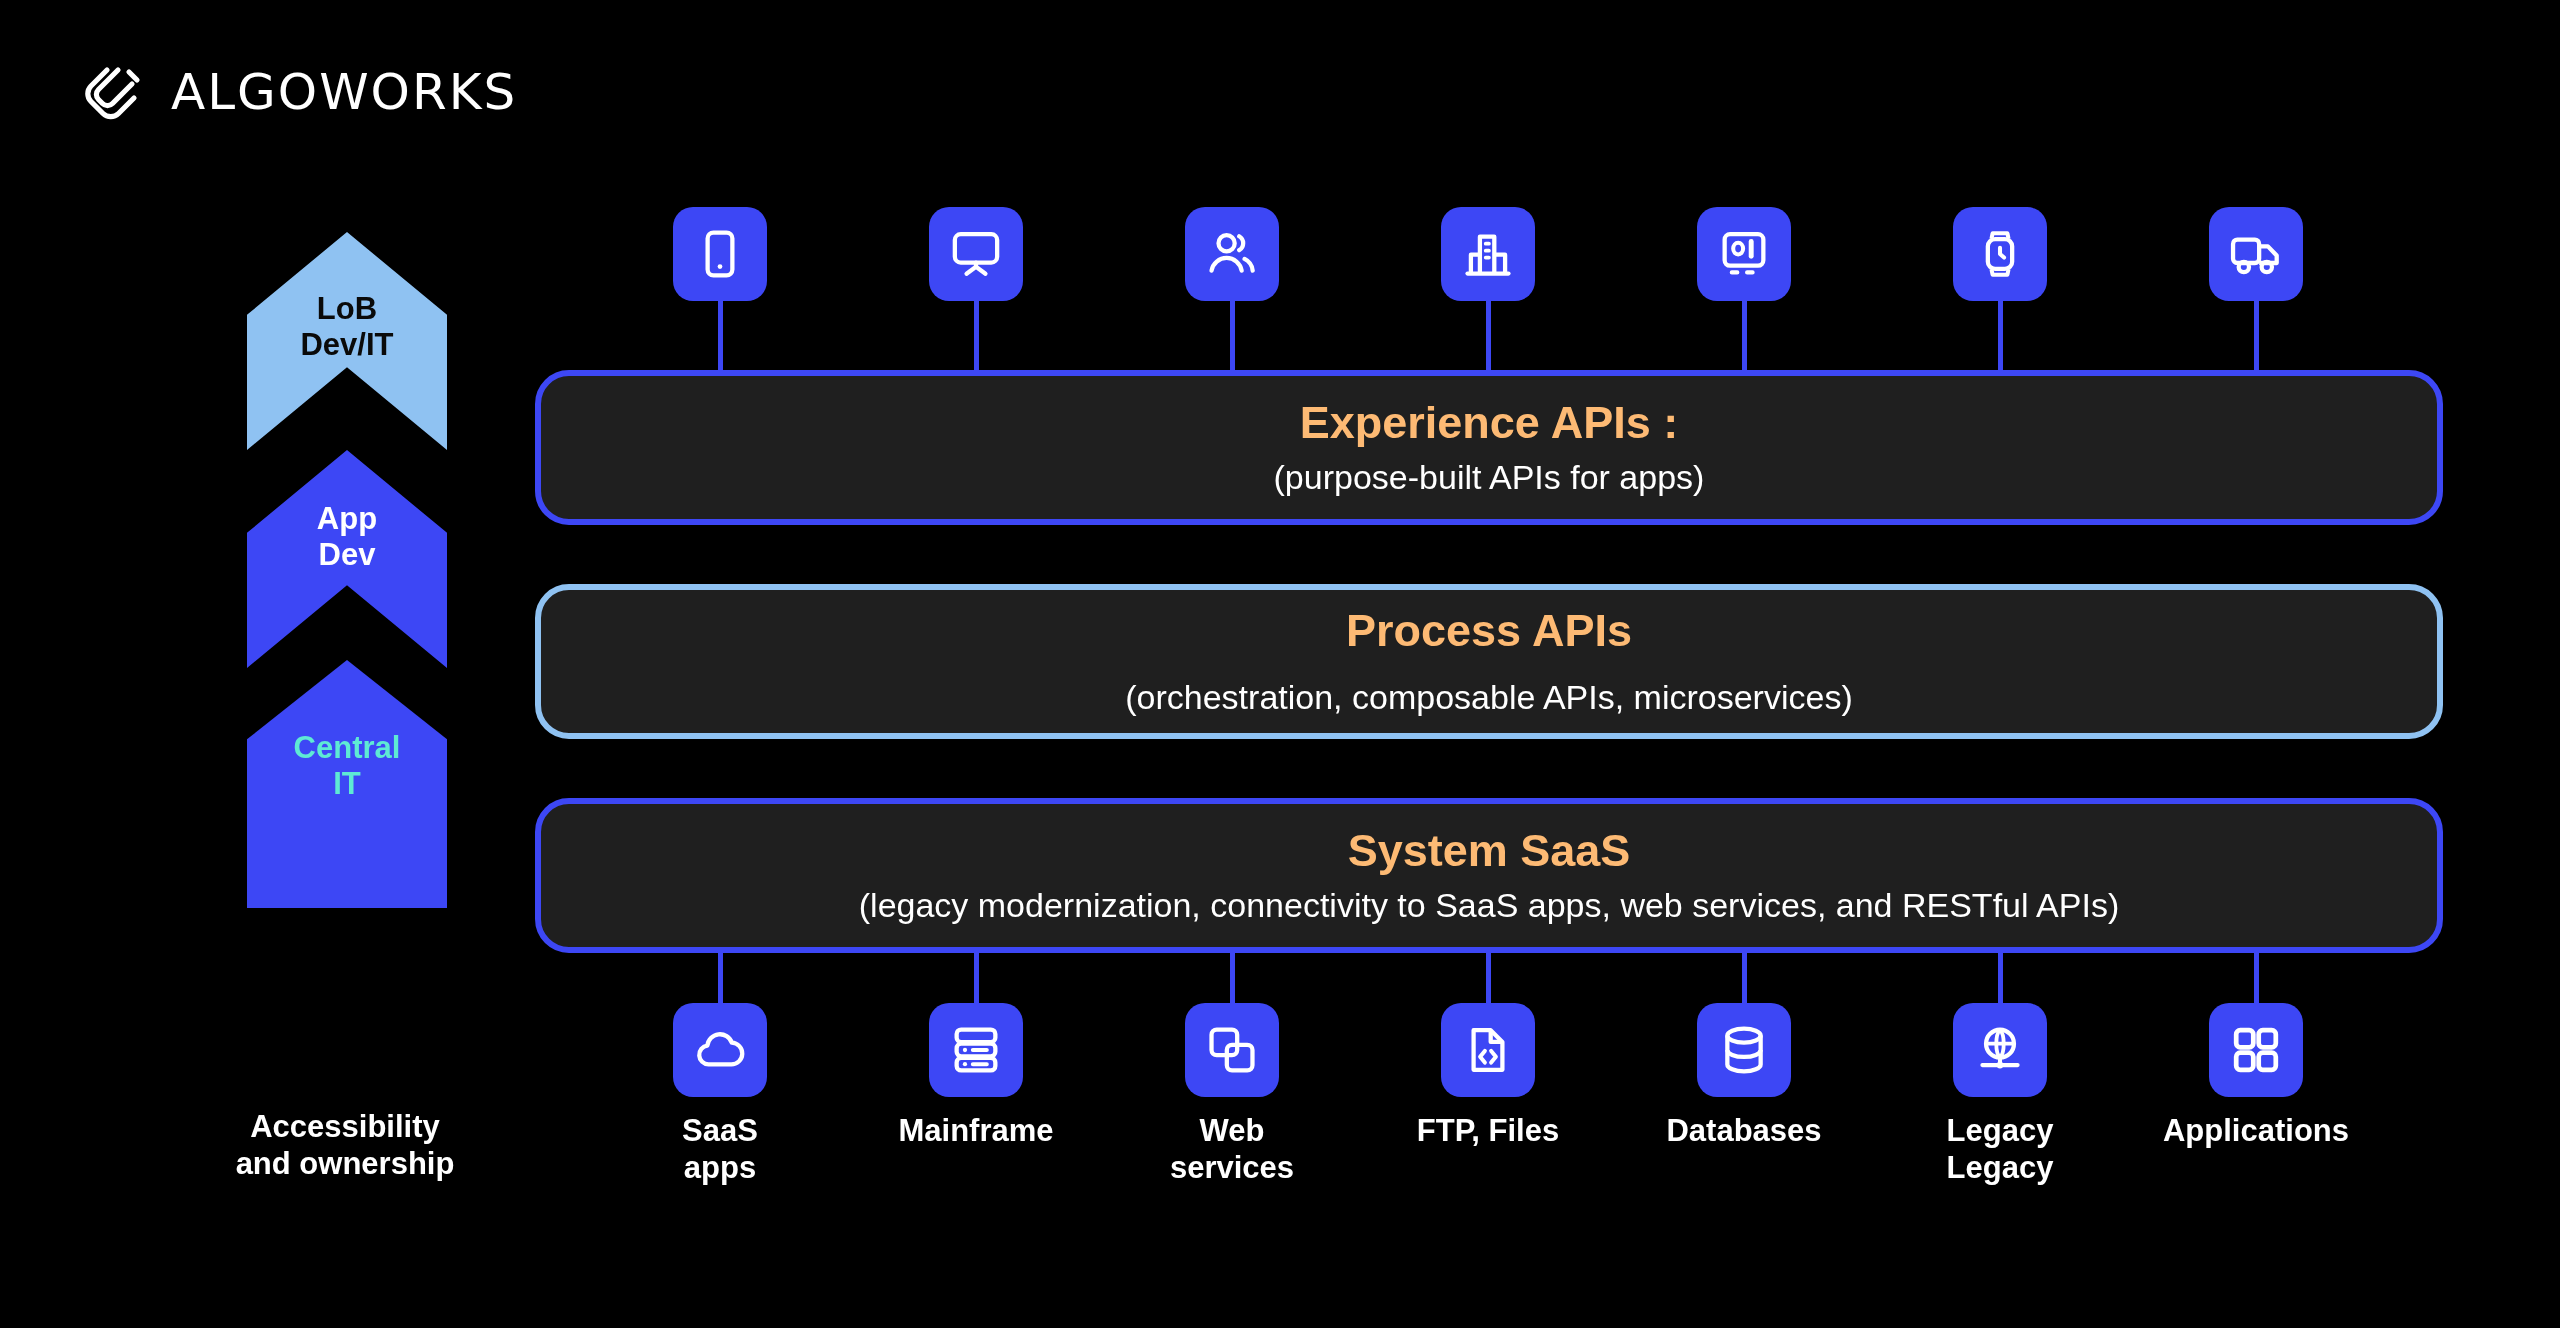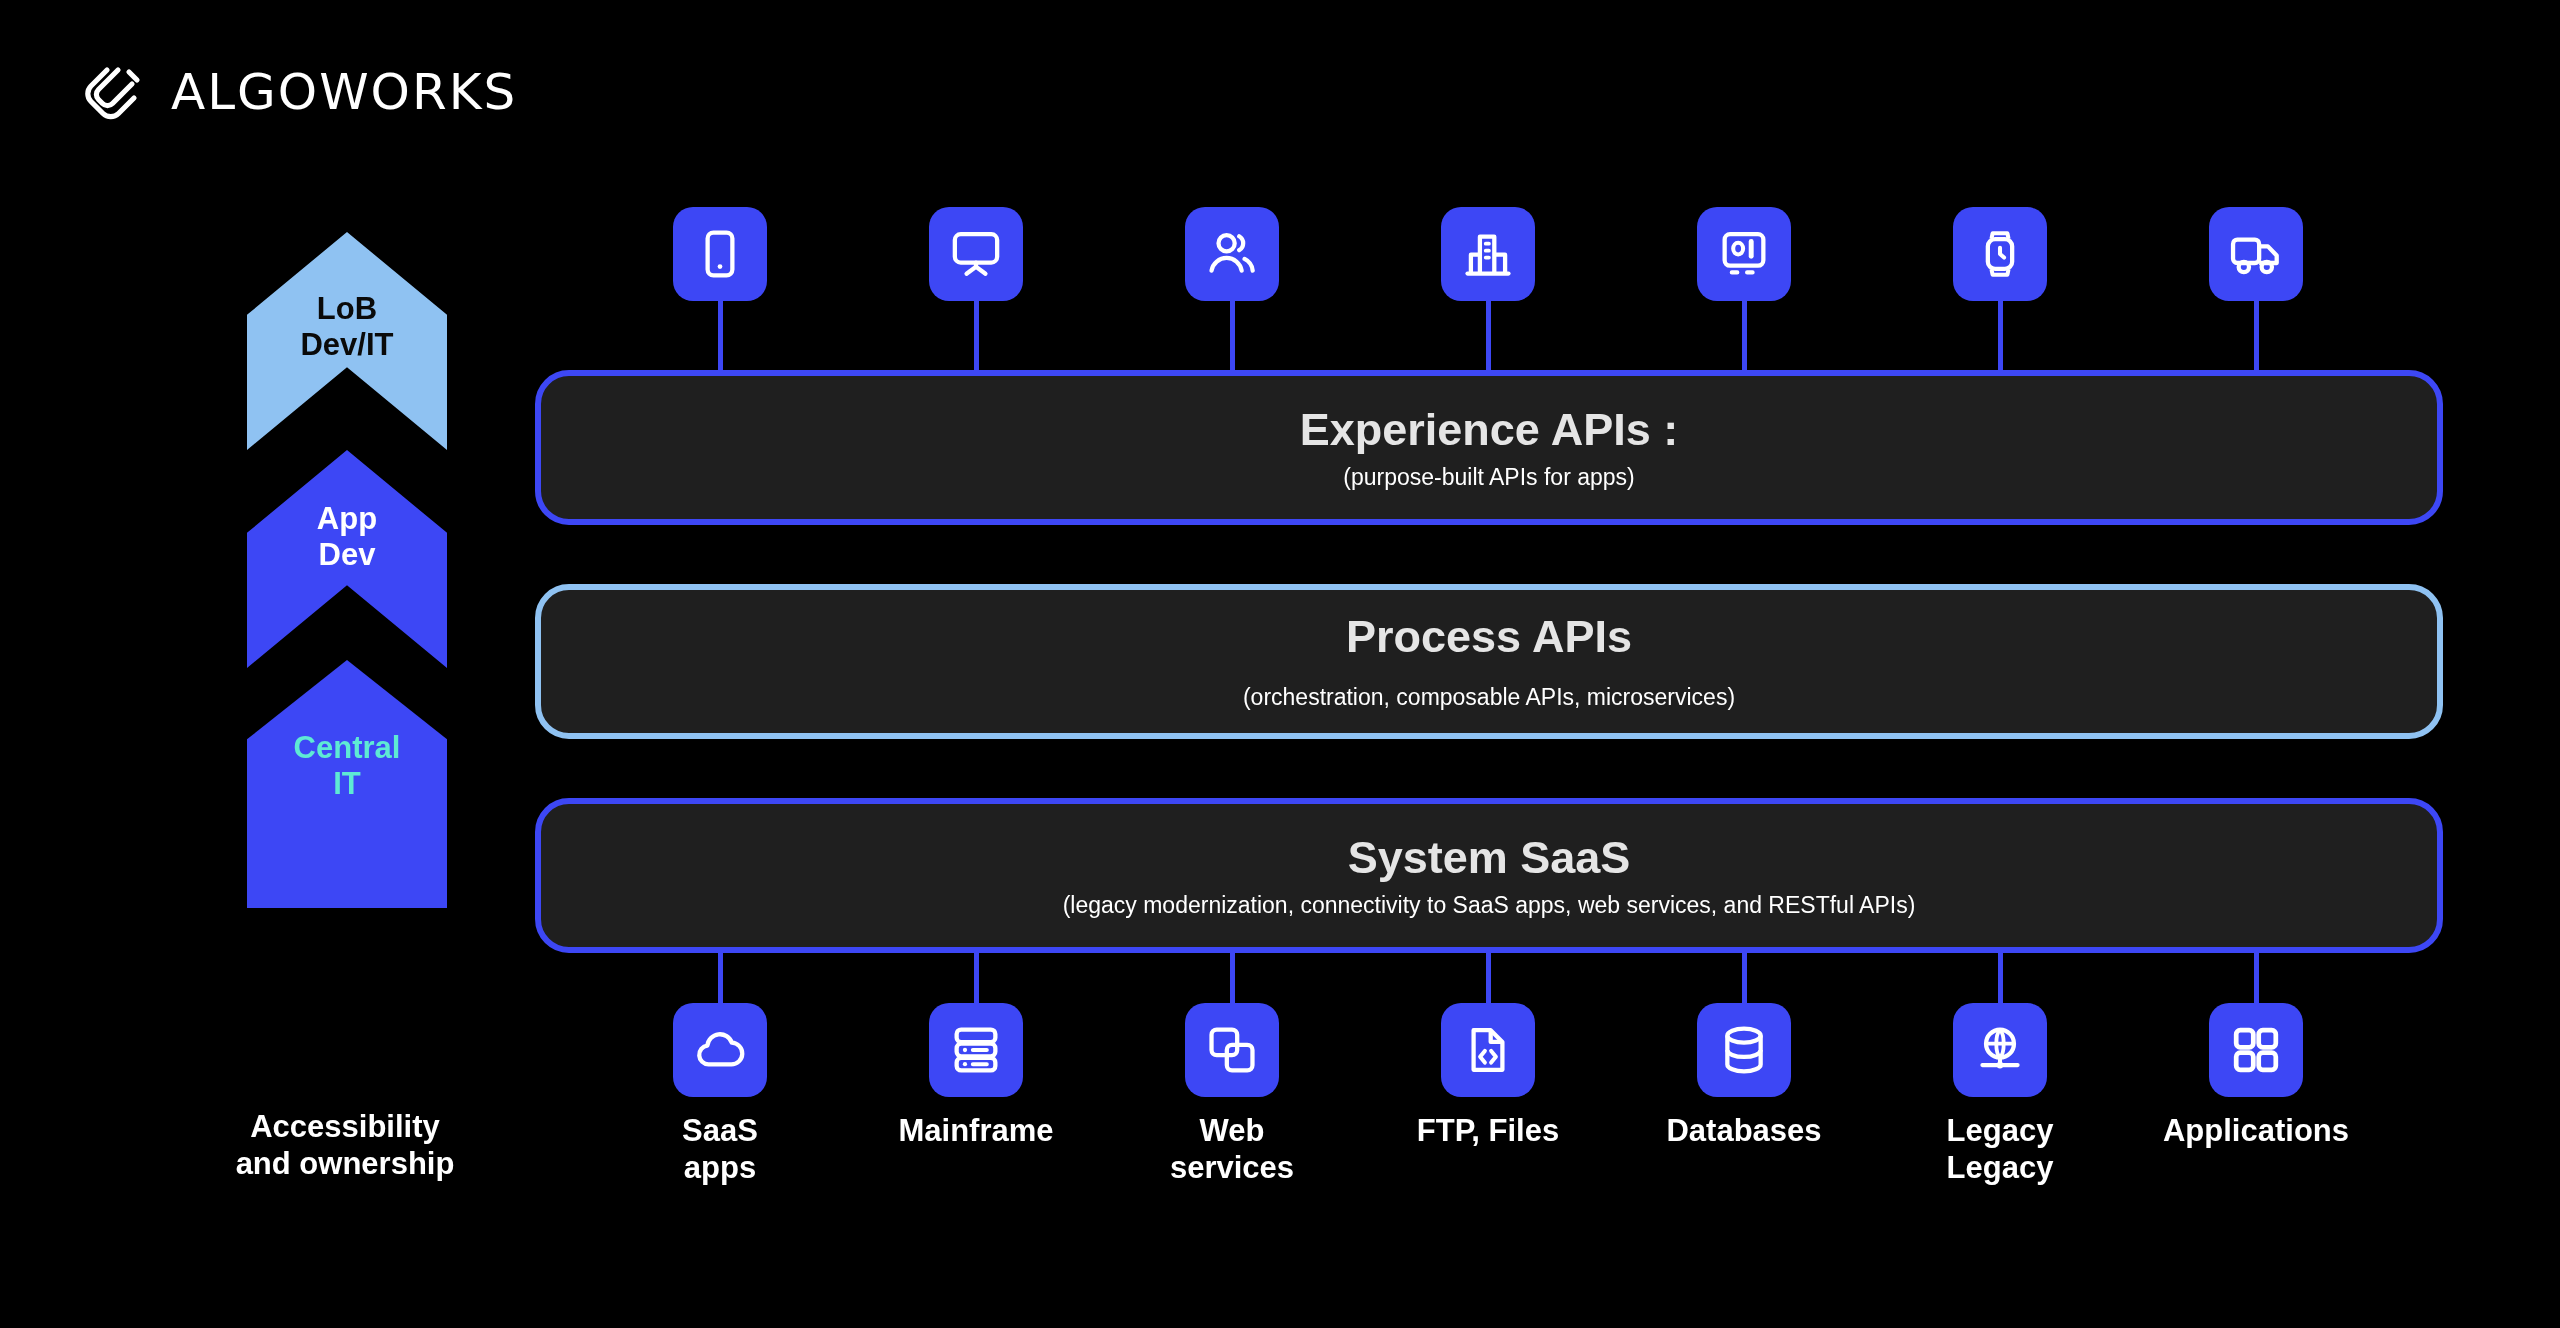--- a/index.html
+++ b/index.html
@@ -54,22 +54,22 @@
   .stem { position:absolute; width:5px; background:#3D47F5; }
 
   
   .panel {
     position:absolute; left:520px; width:1908px;
     background:#1F1F1F; border-radius:34px;
     display:flex; flex-direction:column;
     align-items:center; justify-content:center;
     text-align:center;
   }
-  .panel-title { color:#e5e5e5; font-size:45px; font-weight:bold; line-height:1.15; }
-  .panel-sub   { color:#ffffff; font-size:23px; font-weight:400; line-height:1.2; margin-top:8px; }
+  .panel-title { color:#fdba74; font-size:45px; font-weight:bold; line-height:1.15; }
+  .panel-sub   { color:#ffffff; font-size:34px; font-weight:400; line-height:1.2; margin-top:8px; }
 
   #panel-experience { top:370px;  height:155px; border:6px solid #3D47F5; }
   #panel-process    { top:584px;  height:155px; border:6px solid #8FC2F2;gap:13px; }
   #panel-system     { top:798px;  height:155px; border:6px solid #3D47F5; }
 
   
   .btm-label {
     position:absolute; width:240px; text-align:center;
     color:#ffffff; font-size:31px; font-weight:bold; line-height:1.2;
   }

